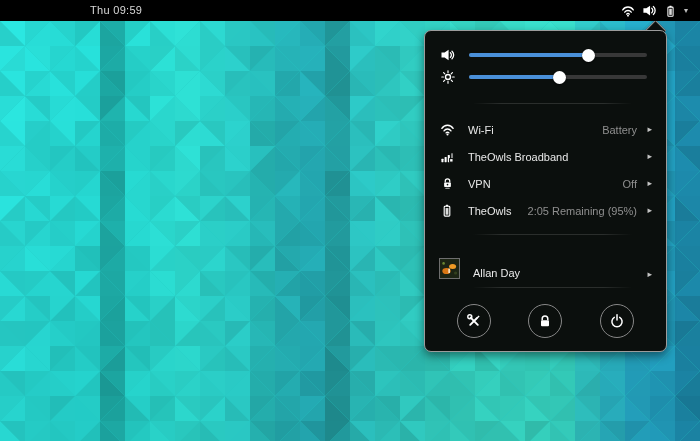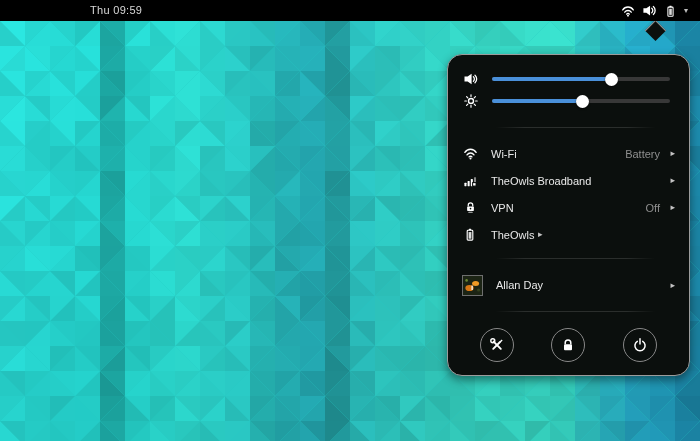--- a/index.html
+++ b/index.html
@@ -10,40 +10,40 @@
   #wallpaper{position:absolute;left:0;top:0;z-index:0;display:block;}
   
   .topbar{position:absolute;left:0;top:0;width:700px;height:21px;background:#000;z-index:10;}
   .clock{position:absolute;left:90px;top:0;height:21px;line-height:21px;
          font-size:11px;font-weight:normal;color:#d8d8d8;letter-spacing:.3px;cursor:default;}
   .status-area{position:absolute;right:12px;top:0;height:21px;display:flex;align-items:center;gap:7px;cursor:default;}
   .caret{font-size:8px;color:#bdbdbd;line-height:21px;}
   
   .menu-arrow{position:absolute;left:648px;top:23px;width:14px;height:14px;background:#0b0f0d;
               border-left:1px solid #9c9c9c;border-top:1px solid #9c9c9c;transform:rotate(45deg);z-index:8;}
-  .menu{position:absolute;left:447px;top:30px;width:241px;height:320px;background:#0b0f0d;
-        border:1px solid #9c9c9c;border-radius:15px;z-index:9;box-shadow:0 4px 10px rgba(0,0,0,.45);margin-top:24px;}
+  .menu{position:absolute;left:424px;top:30px;width:241px;height:320px;background:#0b0f0d;
+        border:1px solid #9c9c9c;border-radius:7px;z-index:9;box-shadow:0 4px 10px rgba(0,0,0,.45);}
   
   .slider-icon{position:absolute;left:15px;width:16px;height:16px;}
   .slider{position:absolute;left:44px;width:178px;height:4px;background:#383838;border-radius:2px;cursor:pointer;}
   .slider-fill{position:absolute;left:0;top:0;bottom:0;width:var(--pct);background:#4a90d9;border-radius:2px;}
   .slider-handle{position:absolute;top:50%;left:var(--pct);width:13px;height:13px;margin:-6.5px 0 0 -6.5px;
                  background:#fff;border-radius:50%;box-shadow:0 1px 2px rgba(0,0,0,.65);cursor:pointer;}
   
   .sep{position:absolute;left:48px;right:34px;height:1px;
        background:linear-gradient(90deg,rgba(255,255,255,0),rgba(255,255,255,.13) 18%,rgba(255,255,255,.13) 82%,rgba(255,255,255,0));}
   
   .items{position:absolute;left:0;right:0;top:85px;}
   .mitem{display:flex;align-items:center;height:27px;padding:0 14px;cursor:pointer;}
   .micon{width:16px;height:16px;margin-right:13px;flex:none;display:flex;align-items:center;justify-content:center;}
   .mlabel{font-size:11px;color:#e9e9e9;white-space:nowrap;}
   .mstatus{margin-left:auto;font-size:11px;color:#8f8f8f;padding-right:7px;white-space:nowrap;}
   .marrow{font-size:9px;color:#c4c4c4;width:8px;text-align:right;line-height:1;}
   
-  .user-row{position:absolute;left:0;right:0;top:212px;height:36px;display:flex;align-items:center;padding:0 14px;cursor:pointer;}
+  .user-row{position:absolute;left:0;right:0;top:212px;height:36px;display:flex;align-items:flex-end;padding:0 14px;cursor:pointer;}
   .avatar{width:19px;height:19px;margin-right:13px;border:1px solid #6e6e6e;flex:none;}
   .uname{font-size:11px;color:#e9e9e9;}
   
   .action-btn{position:absolute;top:273px;width:34px;height:34px;box-sizing:border-box;border:1px solid #878787;
               border-radius:50%;background:transparent;display:flex;align-items:center;justify-content:center;cursor:pointer;padding:0;}
   .btn-settings{left:32px;} .btn-lock{left:103px;} .btn-power{left:175px;}
 </style>
 </head>
 <body>
 
@@ -1116,20 +1116,21 @@
 
       <div class="mitem">
         <span class="micon">
           <svg width="14" height="15" viewBox="0 0 16 16">
             <rect x="4.8" y="3.2" width="6.4" height="11.2" rx="1" fill="none" stroke="#fff" stroke-width="1.3"></rect>
             <rect x="6.6" y="1.4" width="2.8" height="1.6" rx="0.5" fill="#fff"></rect>
             <rect x="6.4" y="5.2" width="3.2" height="7.6" fill="#fff" opacity="0.85"></rect>
           </svg>
         </span>
         <span class="mlabel">TheOwls</span>
+        <span class="mstatus">2:05 Remaining (95%)</span>
         <span class="marrow">▸</span>
       </div>
     </div>
 
     <div class="sep" style="top:203px"></div>
 
     <div class="user-row">
       <svg class="avatar" viewBox="0 0 19 19">
         <rect width="19" height="19" fill="#1c2414"></rect>
         <circle cx="3.6" cy="4.4" r="1.3" fill="#7fa03a" opacity="0.8"></circle>

